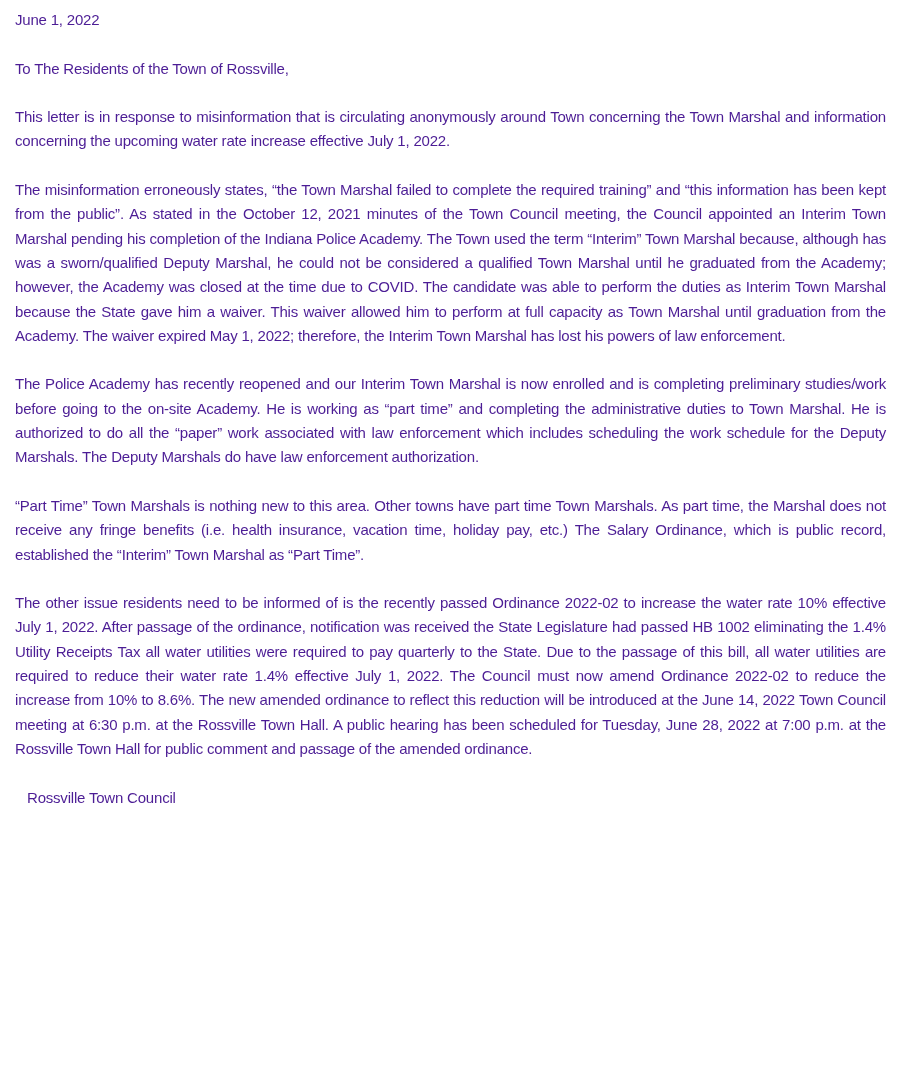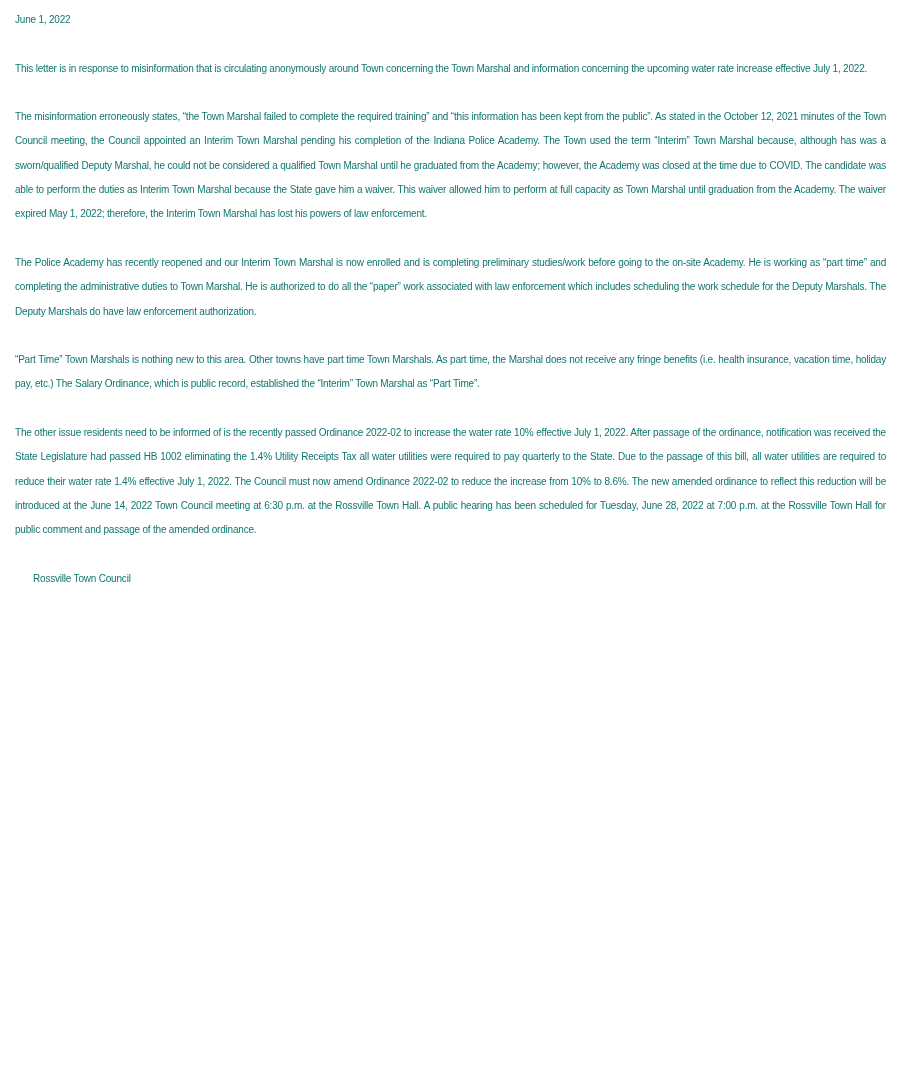--- a/index.html
+++ b/index.html
@@ -7,43 +7,44 @@
     padding: 0;
     background: #ffffff;
   }
   .page {
     width: 900px;
     height: 1078px;
     box-sizing: border-box;
     background: #ffffff;
     padding: 8px 14px 0 15px;
     font-family: "Liberation Sans", sans-serif;
-    font-size: 10px;
+    font-size: 15px;
     letter-spacing: -0.2px;
     line-height: 24.3px;
-    color: #0f766e;
+    color: #4c1d95;
     overflow: hidden;
   }
   .line {
     margin: 0 0 24.3px 0;
     text-align: left;
   }
   .para {
     margin: 0 0 24.3px 0;
     text-align: justify;
     text-align-last: left;
   }
   .sig {
-    margin: 18px;
+    margin: 12px;
   }
 </style>
 </head>
 <body>
 
 <div class="page">
   <p class="line">June 1, 2022</p>
+  <p class="line">To The Residents of the Town of Rossville,</p>
   <p class="para">This letter is in response to misinformation that is circulating anonymously around Town concerning the Town Marshal and information concerning the upcoming water rate increase effective July 1, 2022.</p>
   <p class="para">The misinformation erroneously states, “the Town Marshal failed to complete the required training” and “this information has been kept from the public”.  As stated in the October 12, 2021 minutes of the Town Council meeting, the Council appointed an Interim Town Marshal pending his completion of the Indiana Police Academy.  The Town used the term “Interim” Town Marshal because, although has was a sworn/qualified Deputy Marshal, he could not be considered a qualified Town Marshal until he graduated from the Academy; however, the Academy was closed at the time due to COVID.  The candidate was able to perform the duties as Interim Town Marshal because the State gave him a waiver.  This waiver allowed him to perform at full capacity as Town Marshal until graduation from the Academy.  The waiver expired May 1, 2022; therefore, the Interim Town Marshal has lost his powers of law enforcement.</p>
   <p class="para">The Police Academy has recently reopened and our Interim Town Marshal is now enrolled and is completing preliminary studies/work before going to the on-site Academy.  He is working as “part time” and completing the administrative duties to Town Marshal.  He is authorized to do all the “paper” work associated with law enforcement which includes scheduling the work schedule for the Deputy Marshals.  The Deputy Marshals do have law enforcement authorization.</p>
   <p class="para">“Part Time” Town Marshals is nothing new to this area.  Other towns have part time Town Marshals.  As part time, the Marshal does not receive any fringe benefits (i.e. health insurance, vacation time, holiday pay, etc.)  The Salary Ordinance, which is public record, established the “Interim” Town Marshal as “Part Time”.</p>
   <p class="para">The other issue residents need to be informed of is the recently passed Ordinance 2022-02 to increase the water rate 10% effective July 1, 2022.  After passage of the ordinance, notification was received the State Legislature had passed HB 1002 eliminating the 1.4% Utility Receipts Tax all water utilities were required to pay quarterly to the State.  Due to the passage of this bill, all water utilities are required to reduce their water rate 1.4% effective July 1, 2022.  The Council must now amend Ordinance 2022-02 to reduce the increase from 10% to 8.6%.  The new amended ordinance to reflect this reduction will be introduced at the June 14, 2022 Town Council meeting at 6:30 p.m. at the Rossville Town Hall.  A public hearing has been scheduled for Tuesday, June 28, 2022 at 7:00 p.m. at the Rossville Town Hall for public comment and passage of the amended ordinance.</p>
   <p class="line sig">Rossville Town Council</p>
 </div>
 
 </body></html>

